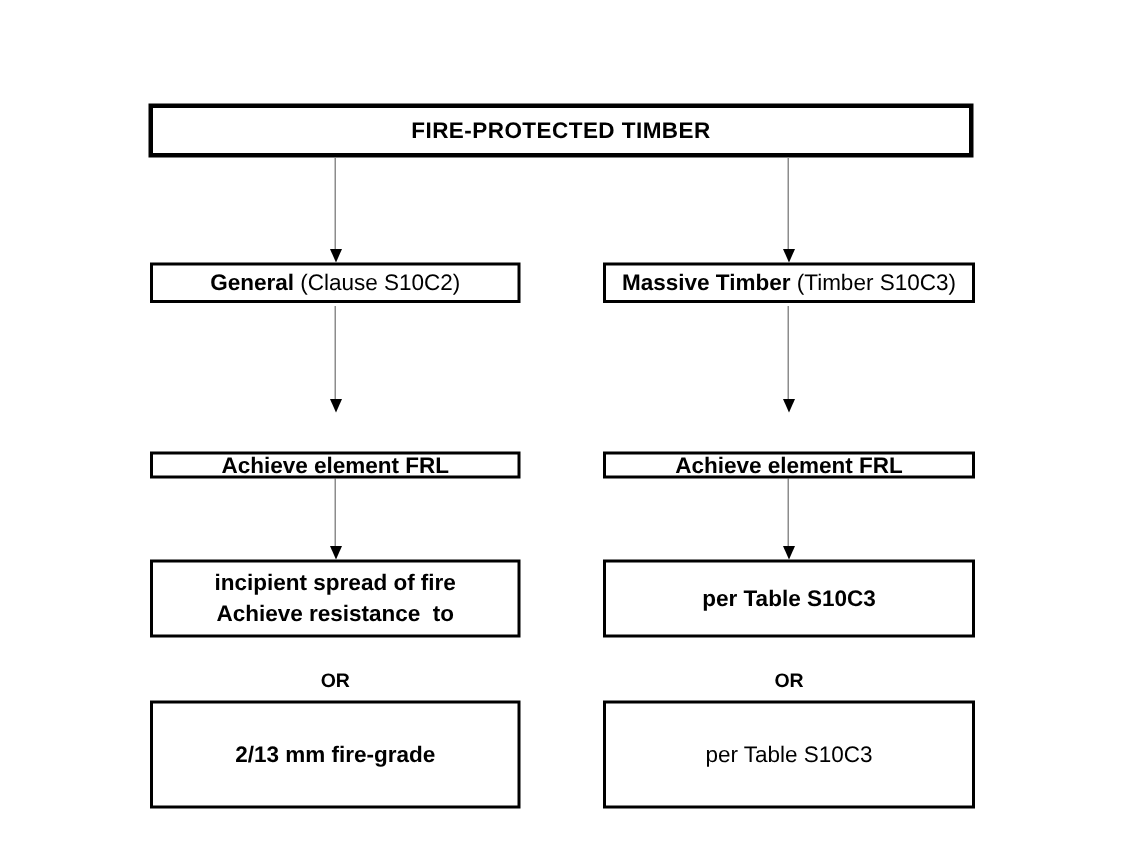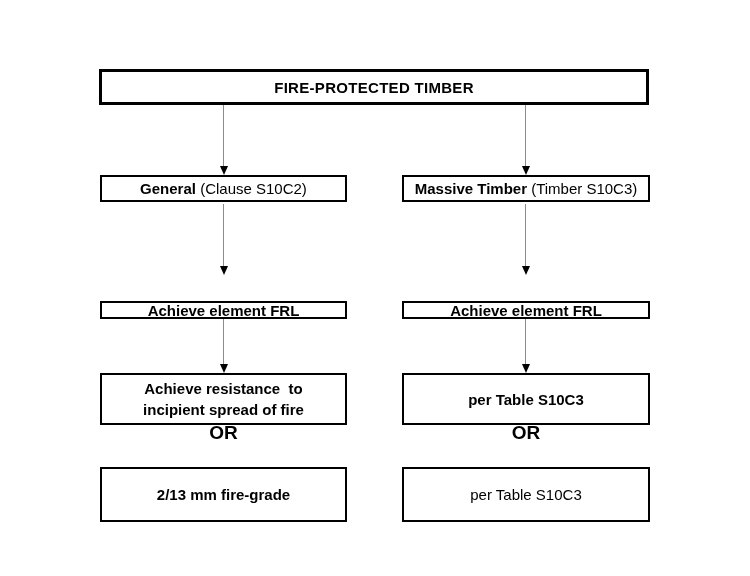--- a/index.html
+++ b/index.html
@@ -36,32 +36,32 @@
     height: 36px;
     border-width: 3px;
     font-weight: bold;
     letter-spacing: 0.3px;
   }
   .col-l { left: 100px; width: 247px; }
   .col-r { left: 402px; width: 248px; }
   .row1 { top: 175px; height: 27px; }
   .row2 { top: 275px; height: 18px; margin-top: 26px; }
   .row3 { top: 373px; height: 52px; }
-  .row4 { top: 467px; height: 55px; }
+  .row4 { top: 467px; height: 72px; }
   .bold { font-weight: bold; }
   .lines span { display: block; white-space: pre; }
   .or-label {
     position: absolute;
-    top: 422px;
+    top: 442px;
     height: 22px;
     display: flex;
     align-items: center;
     justify-content: center;
     font-weight: bold;
-    font-size: 19px;
+    font-size: 13px;
   }
   .arrow {
     position: absolute;
     width: 9px;
     display: flex;
     flex-direction: column;
     align-items: center;
   }
   .arrow .shaft {
     flex: 1 1 auto;
@@ -116,22 +116,22 @@
   </div>
 
   <div class="box col-l row1">
     <span><span class="bold pre">General</span><span class="pre"> (Clause S10C2)</span></span>
   </div>
   <div class="box col-l row2 bold">
     <span class="pre">Achieve element FRL</span>
   </div>
   <div class="box col-l row3 bold lines">
     <div>
+      <span>incipient spread of fire</span>
       <span>Achieve resistance  to</span>
-      <span>incipient spread of fire</span>
     </div>
   </div>
   <div class="or-label col-l">OR</div>
   <div class="box col-l row4 bold lines">
     <div>
       <span>2/13 mm fire-grade</span>
     </div>
   </div>
 
   <div class="box col-r row1">

